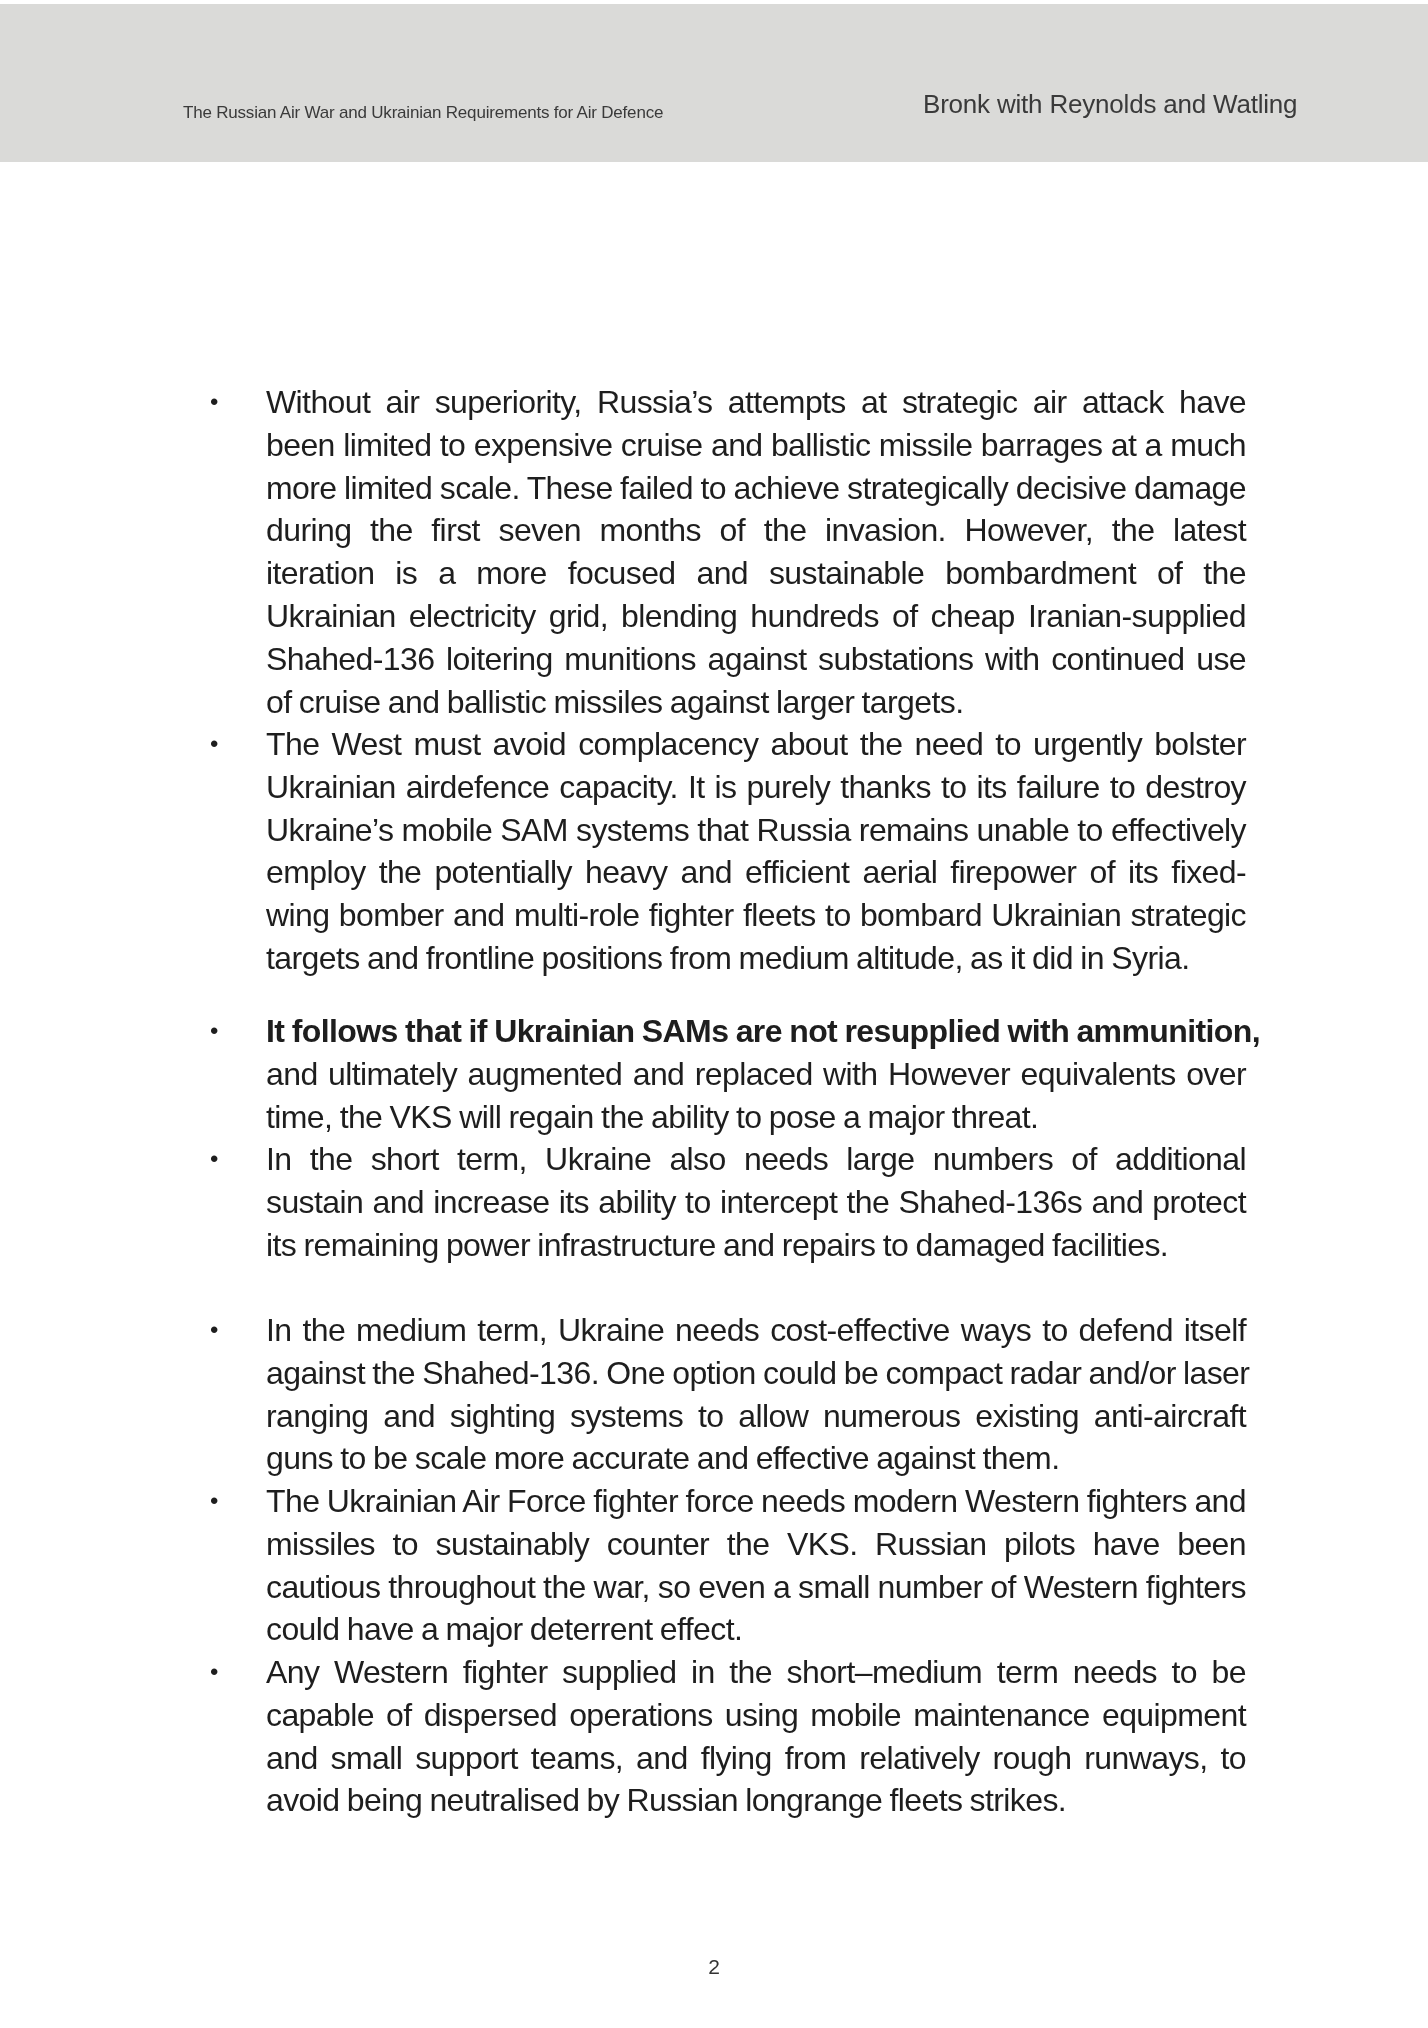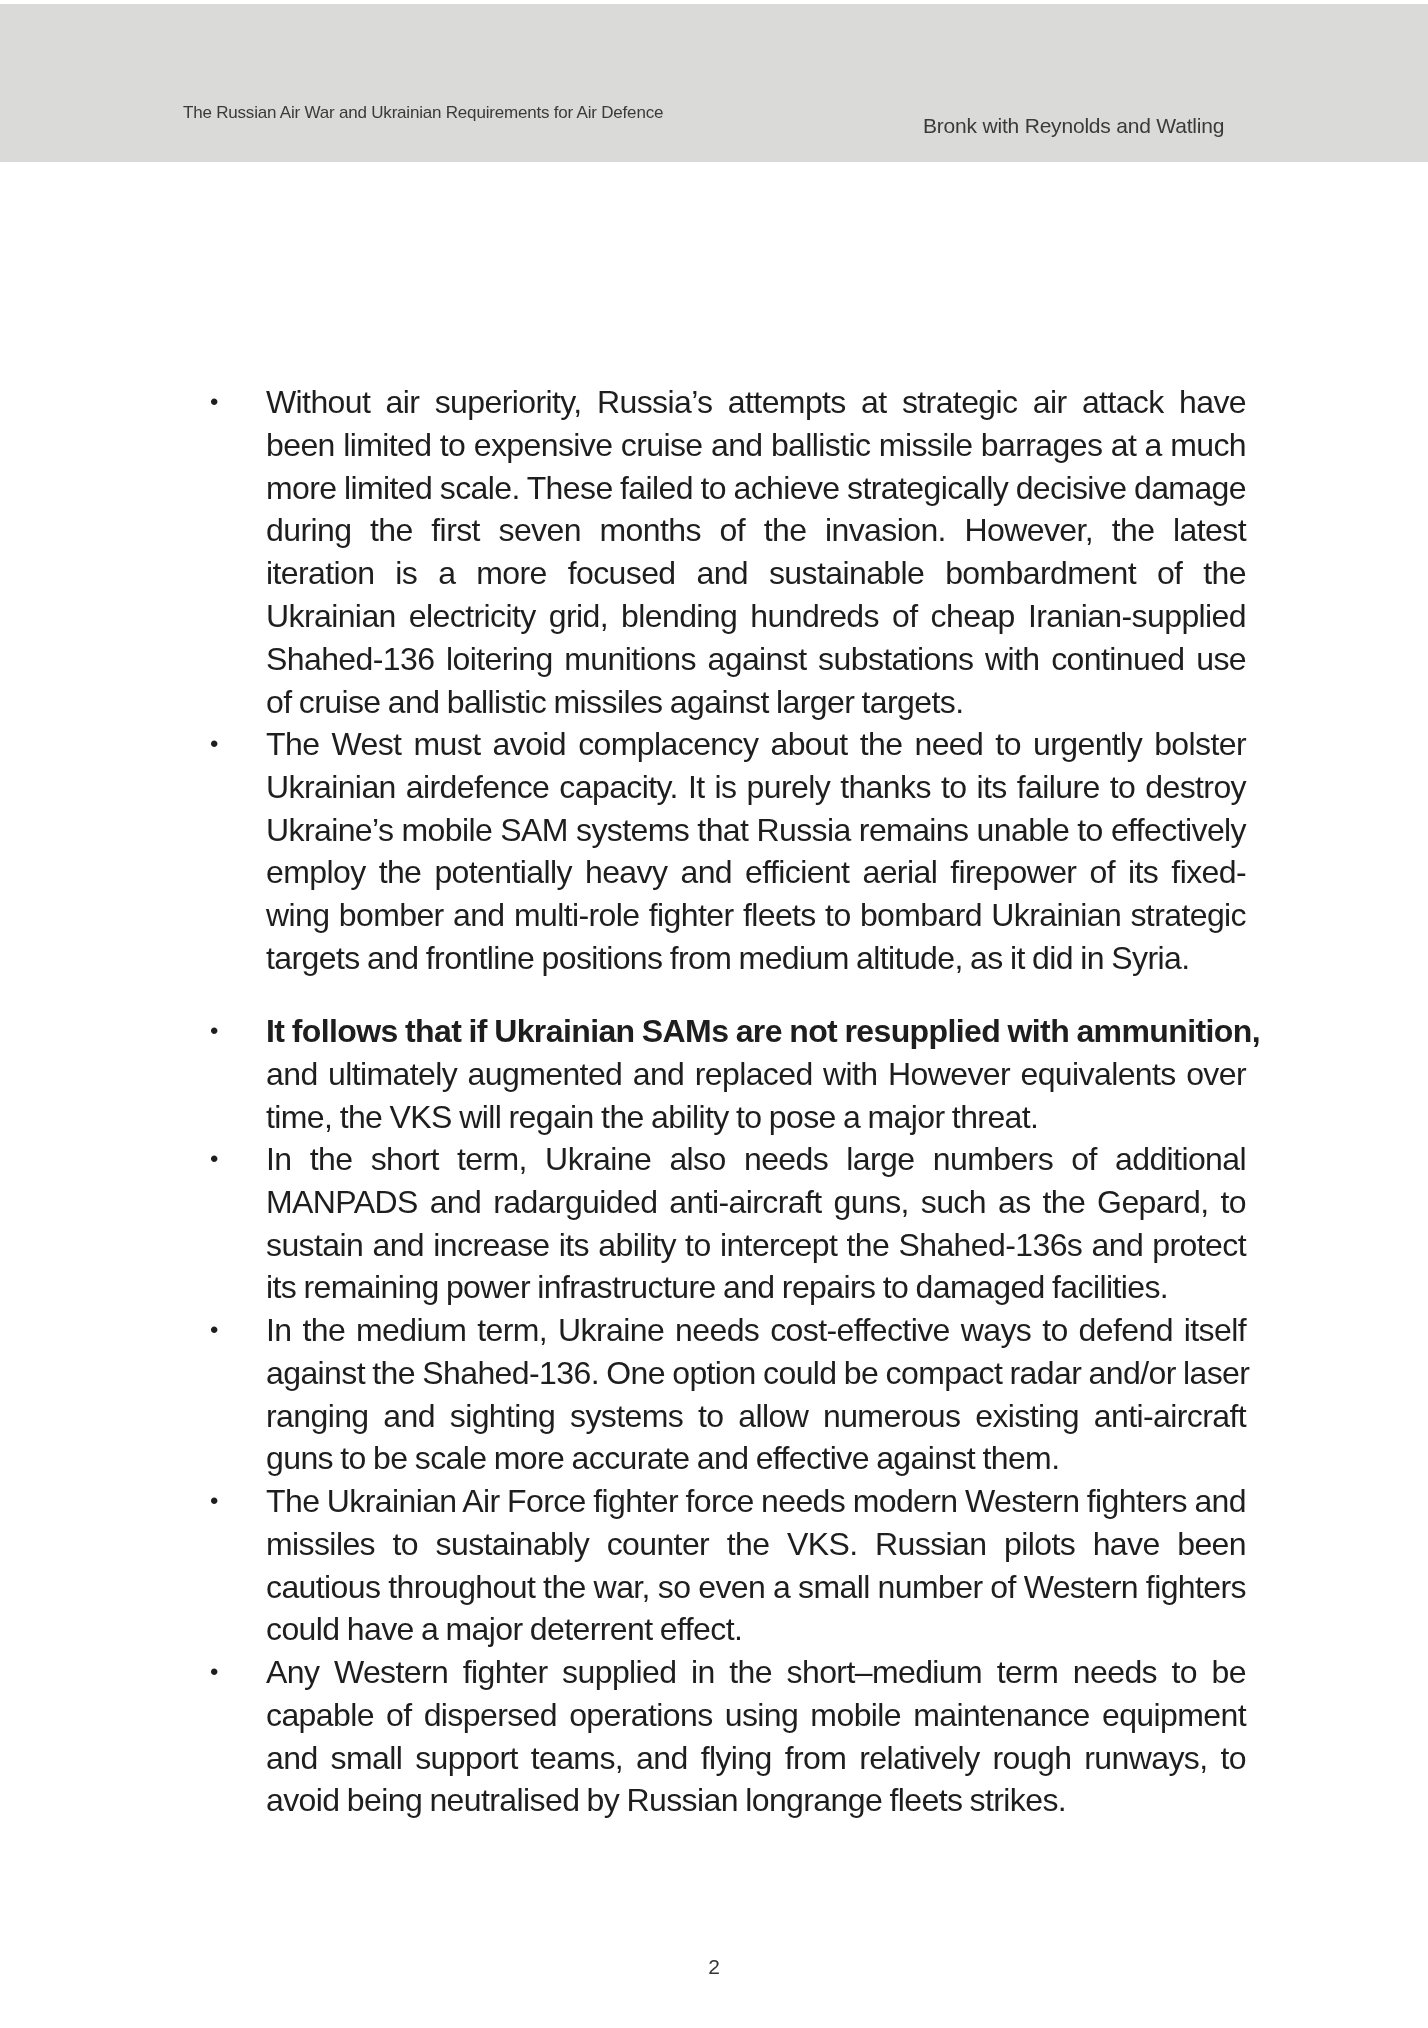--- a/index.html
+++ b/index.html
@@ -1,21 +1,21 @@
 <!DOCTYPE html>
 <html><head>
 <meta charset="utf-8">
 <style>
   html, body { margin: 0; padding: 0; background: #ffffff; }
   body { width: 1428px; height: 2028px; position: relative; overflow: hidden;
          font-family: "Liberation Sans", sans-serif; color: #1e1e1e; }
   .header-band { position: absolute; left: 0; top: 4px; width: 1428px; height: 158px; background: #dadad8; }
   .header-title { position: absolute; left: 183px; top: 103px; font-size: 17px; color: #3a3a3a;
                   font-family: "Liberation Sans Narrow", "Liberation Sans", sans-serif; letter-spacing: -0.2px; }
-  .header-authors { position: absolute; left: 923px; top: 114px; font-size: 21px; color: #3a3a3a;
+  .header-authors { position: absolute; left: 923px; top: 89px; font-size: 26px; color: #3a3a3a;
                     font-family: "Liberation Sans Narrow", "Liberation Sans", sans-serif; letter-spacing: -0.2px; }
   .bullets { position: absolute; left: 0; top: 0; width: 1428px; }
   .item { position: absolute; left: 210px; width: 1040px; }
   .bullet { position: absolute; left: 0; top: 0; width: 12px; font-size: 24px; line-height: 42.8px; color: #1e1e1e; }
   .lines { position: absolute; left: 56px; width: 980px; }
   .line { height: 42.8px; line-height: 42.8px; font-size: 32px; white-space: nowrap;
           text-align: justify; text-align-last: justify; letter-spacing: -0.6px; word-spacing: -1px; }
   .line.last { text-align-last: left; }
   .page-number { position: absolute; left: 0; width: 1428px; top: 1955px; text-align: center;
                  font-size: 21px; color: #333; }
@@ -62,21 +62,20 @@
       <div class="line" style="white-space: nowrap; display: block; letter-spacing: -0.6px; font-weight: bold;">It follows that if Ukrainian SAMs are not resupplied with ammunition,</div>
       <div class="line" style="white-space: nowrap; display: block; letter-spacing: -0.6px;">and ultimately augmented and replaced with However equivalents over</div>
       <div class="line last" style="white-space: nowrap; display: block; letter-spacing: -0.6px;">time, the VKS will regain the ability to pose a major threat.</div>
     </div>
   </div>
 
   <div class="item" style="top:1138px;">
     <span class="bullet">•</span>
     <div class="lines">
       <div class="line" style="white-space: nowrap; display: block; letter-spacing: -0.6px;">In the short term, Ukraine also needs large numbers of additional</div>
-      <div class="line" style="white-space: nowrap; display: block; letter-spacing: -0.6px;">MANPADS and radarguided anti-aircraft guns, such as the Gepard, to</div>
       <div class="line" style="white-space: nowrap; display: block; letter-spacing: -0.6px;">sustain and increase its ability to intercept the Shahed-136s and protect</div>
       <div class="line last" style="white-space: nowrap; display: block; letter-spacing: -0.6px;">its remaining power infrastructure and repairs to damaged facilities.</div>
     </div>
   </div>
 
   <div class="item" style="top:1309px;">
     <span class="bullet">•</span>
     <div class="lines">
       <div class="line" style="white-space: nowrap; display: block; letter-spacing: -0.6px;">In the medium term, Ukraine needs cost-effective ways to defend itself</div>
       <div class="line" style="white-space: nowrap; display: block; letter-spacing: -0.6px;">against the Shahed-136. One option could be compact radar and/or laser</div>

